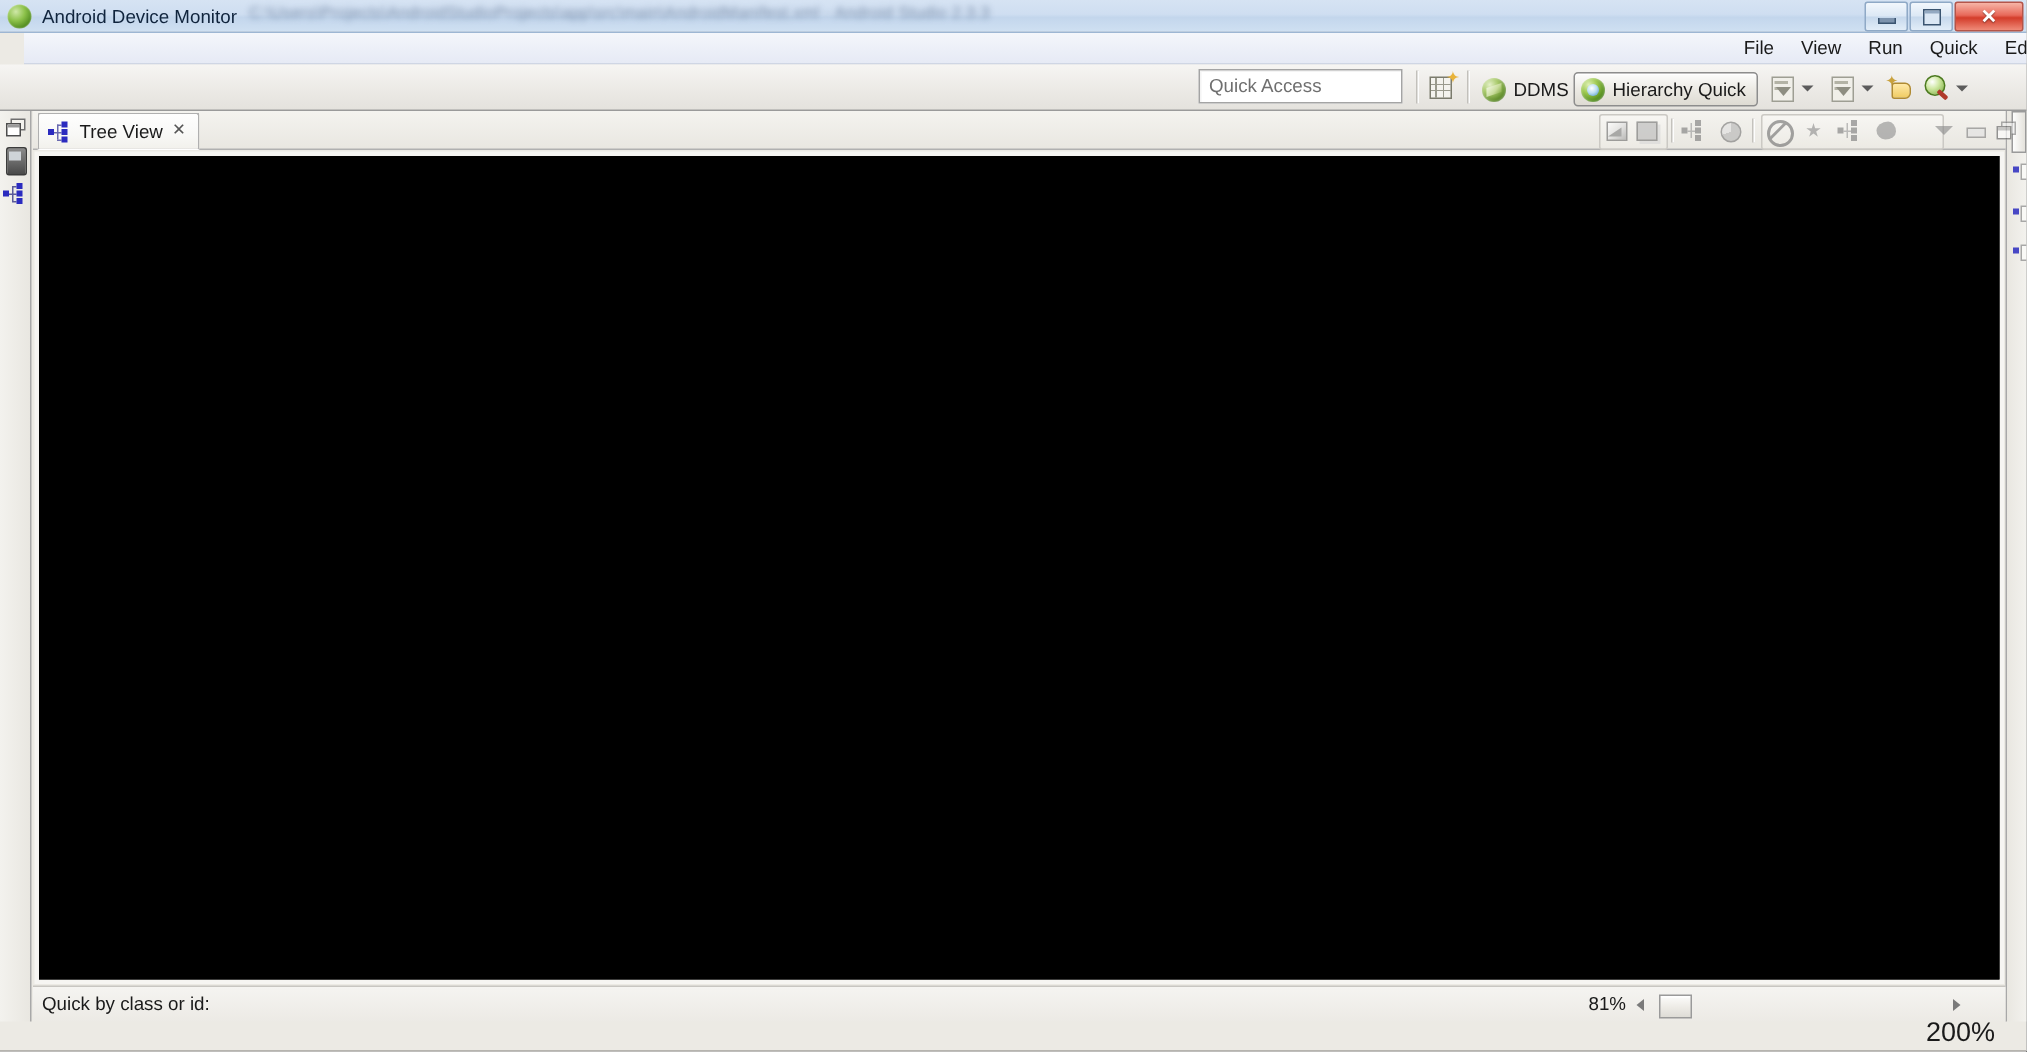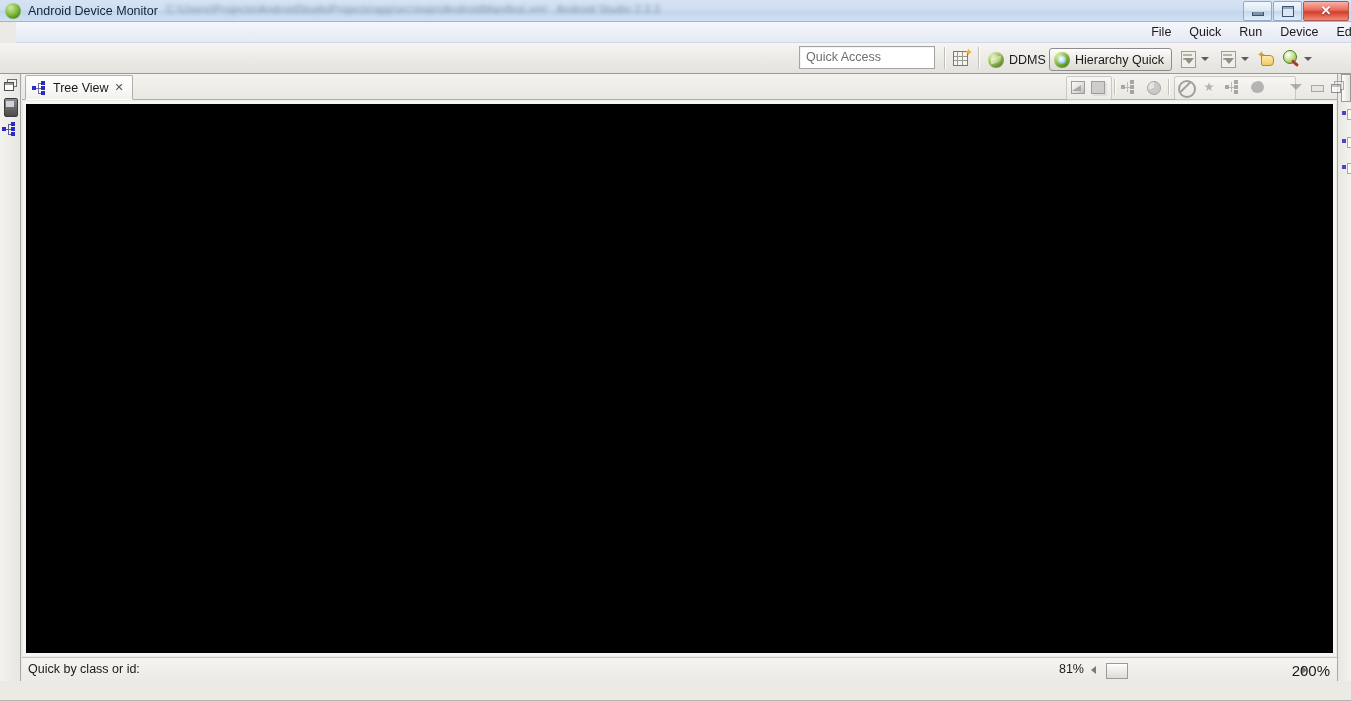--- a/index.html
+++ b/index.html
@@ -613,22 +613,22 @@
     border: none;
   }
   .zoom-min {
     position: absolute;
     right: 253px; top: 4px;
     font-size: 12.5px;
     color: #1a1a1a;
   }
   .zoom-max {
     position: absolute;
-    right: 7px; top: 4px;
-    font-size: 15px;
+    right: 7px; top: 20px;
+    font-size: 18px;
     color: #1a1a1a;
   }
   .slider-track {
     position: absolute;
     right: 30px; top: 3px;
     width: 216px; height: 18px;
   }
   .slider-left-arrow {
     position: absolute; left: 0px; top: 5px;
     width: 0; height: 0;
@@ -678,23 +678,23 @@
         <div class="glyph-max"></div>
       </div>
       <div class="win-btn close">
         <div class="glyph-close">✕</div>
       </div>
     </div>
   </div>
 
   <div class="menubar">
     <div class="menu-item">File</div>
+    <div class="menu-item">View</div>
+    <div class="menu-item">Run</div>
     <div class="menu-item">Quick</div>
-    <div class="menu-item">Run</div>
-    <div class="menu-item">Device</div>
     <div class="menu-item">Edit</div>
   </div>
 
   <div class="coolbar"></div>
 
   <div class="qa-box">
     <div class="qa-text">Quick Access</div>
   </div>
 
   <div class="vsep" style="left:944px; top:47px; height:22px;"></div>

